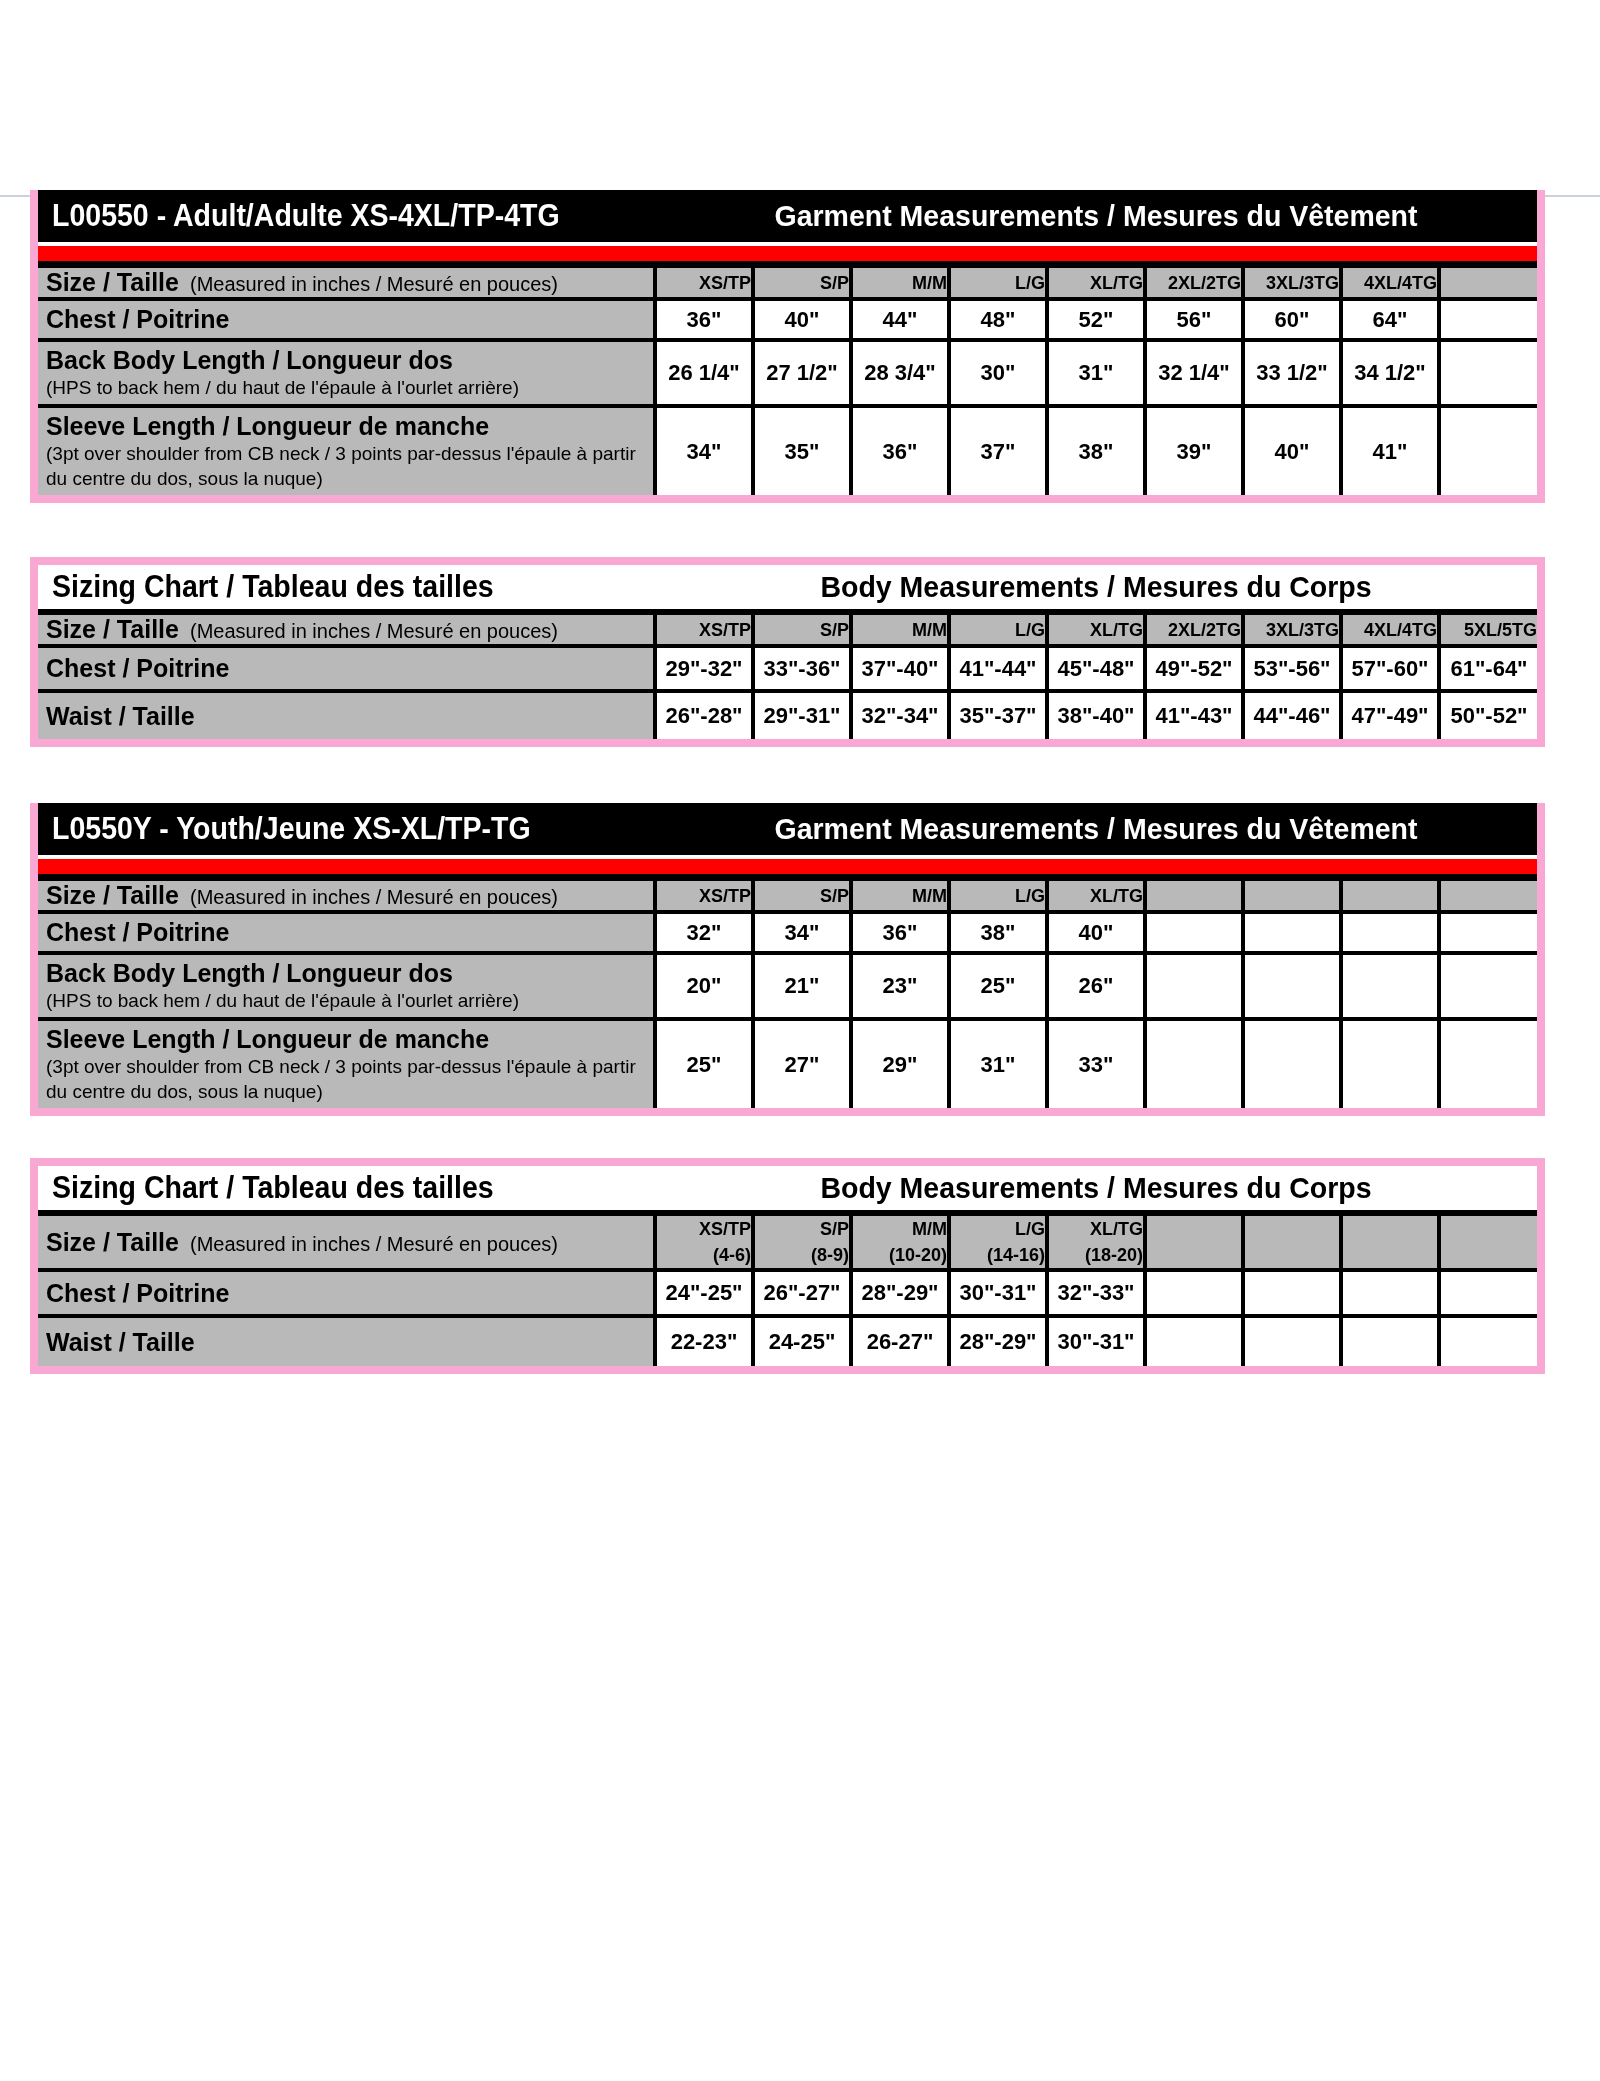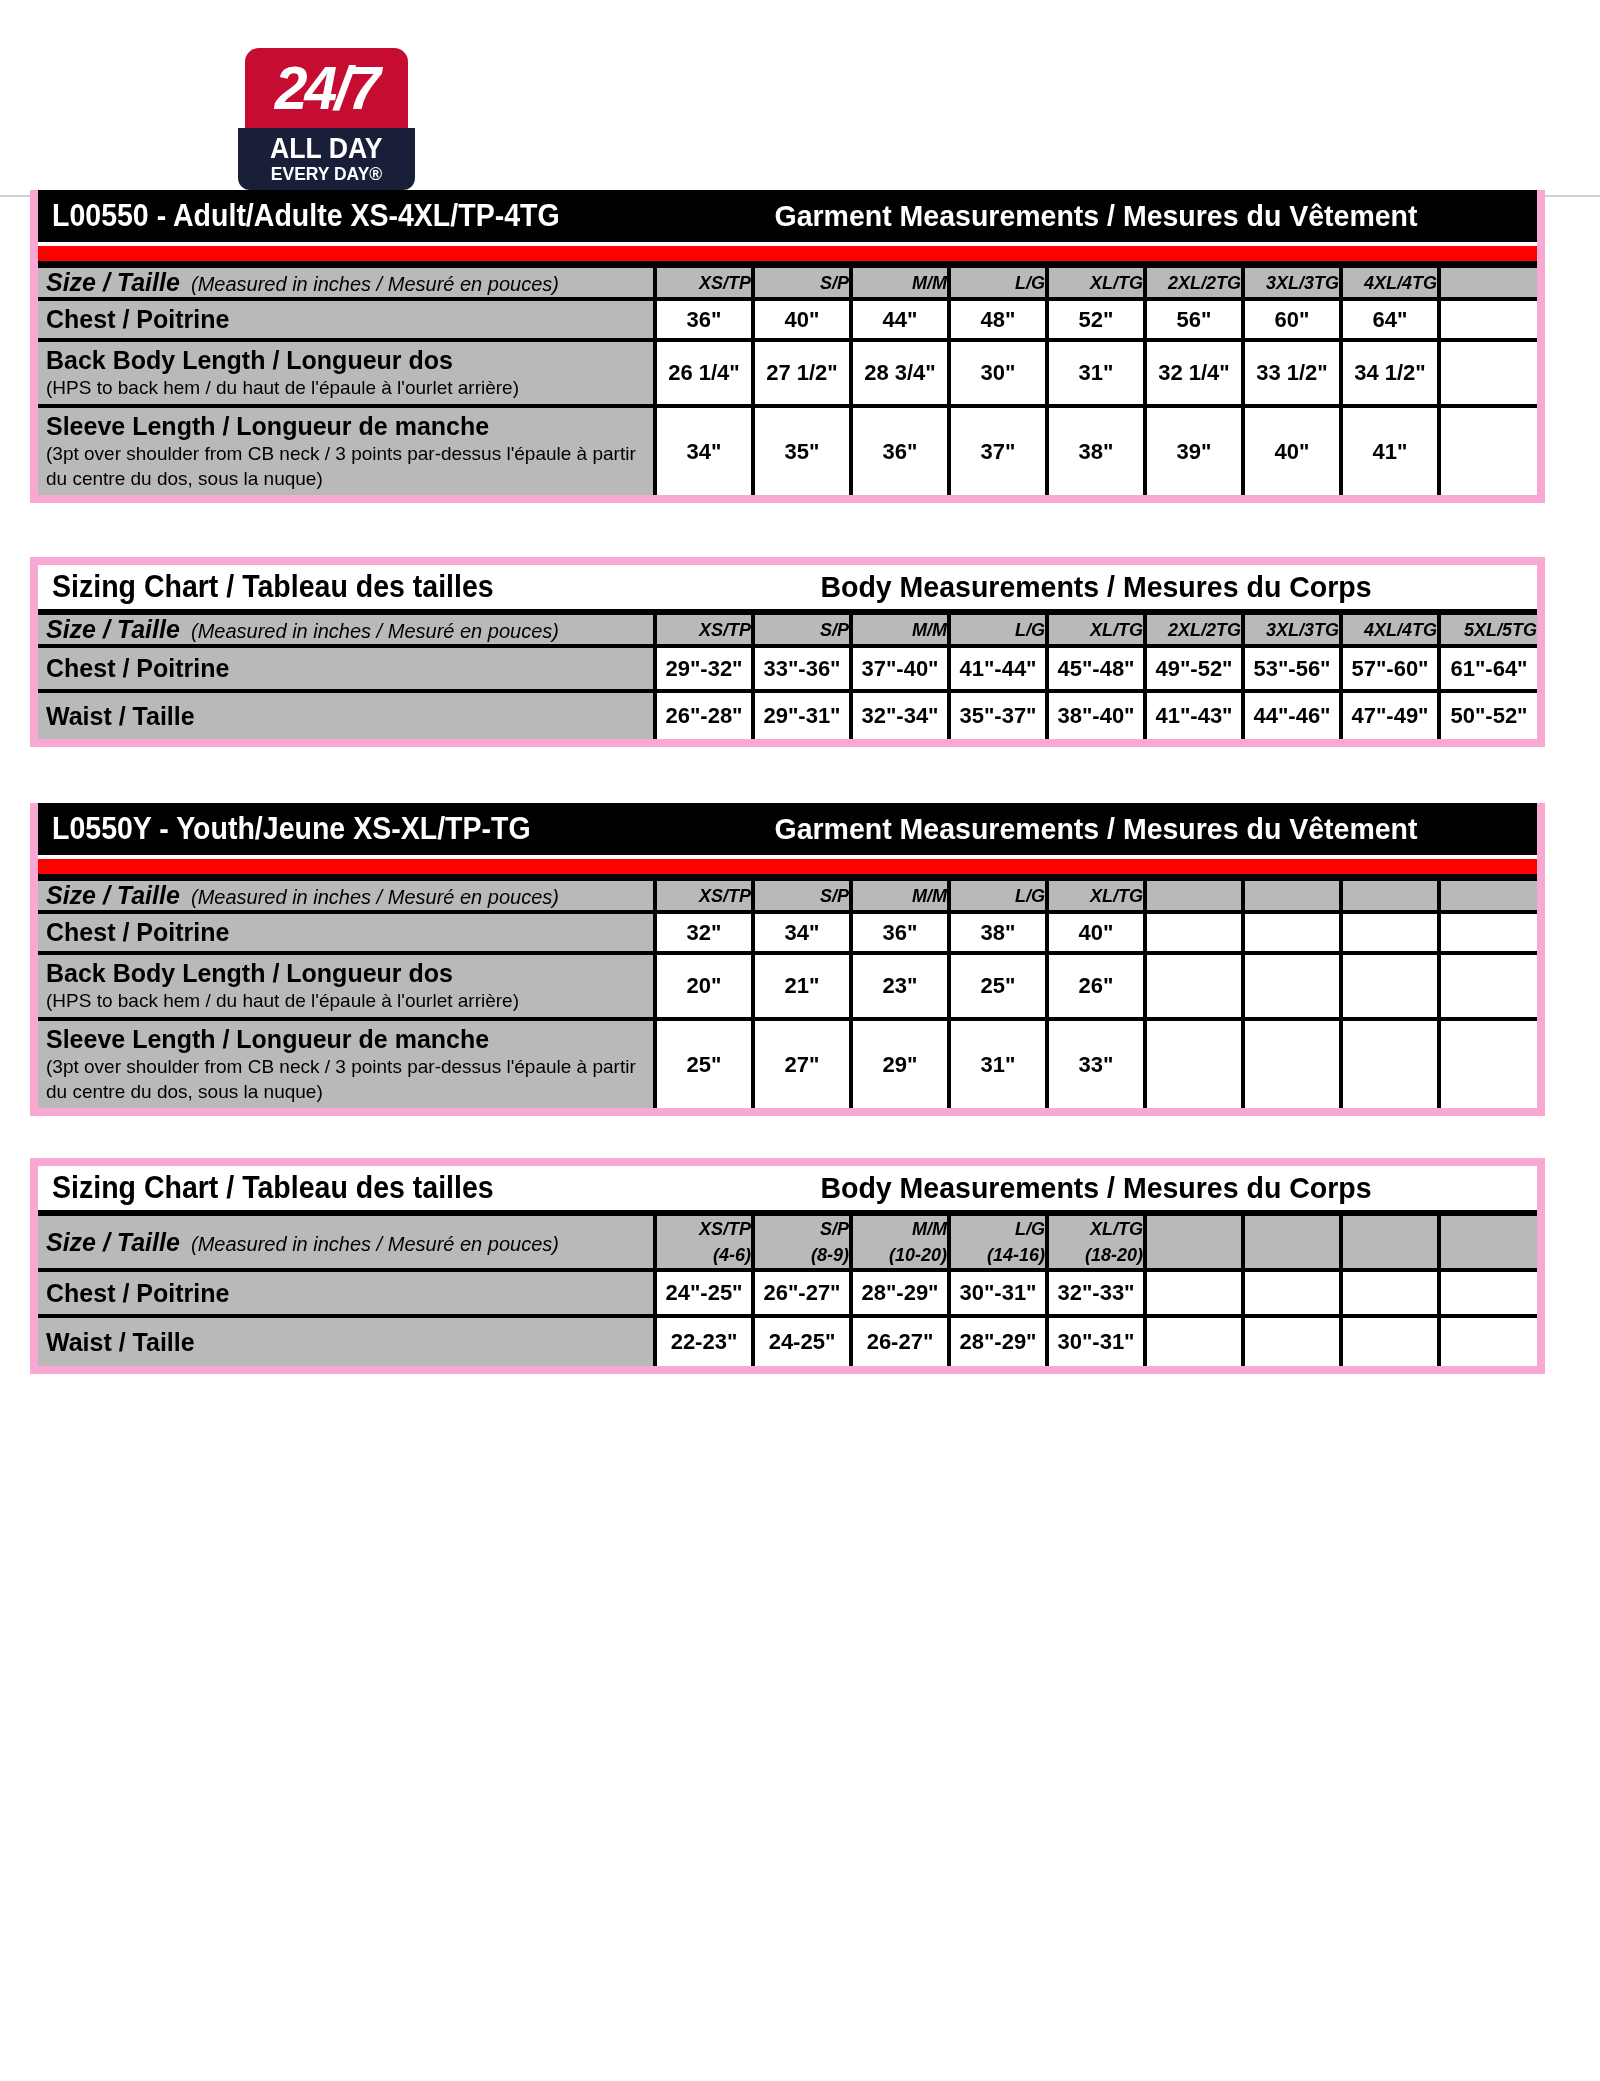--- a/index.html
+++ b/index.html
@@ -43,48 +43,39 @@
   table.grid{border-collapse:collapse;width:100%;table-layout:fixed;}
   table.grid th,table.grid td{border:4px solid #000;padding:0;box-sizing:border-box;vertical-align:middle;}
   table.grid th:first-child,table.grid td:first-child{border-left:none;}
   table.grid th:last-child,table.grid td:last-child{border-right:none;}
   table.grid thead th{border-top:none;}
   table.grid tr:last-child td,table.grid tr:last-child th{border-bottom:none;}
   .dark table.grid thead th{border-top:7px solid #000;}
   table.grid .c0{width:617px;}
   table.grid col.cd{width:98px;}
 
-  .size-header-row th{background:#b9b9b9;font-style:italic;}
+  .size-header-row th{background:#b9b9b9;}
   .size-label-cell{text-align:left;padding-left:8px !important;padding-right:4px !important;}
   .size-label-cell .lbl{font-weight:bold;font-size:25px;}
   .size-label-cell .note{font-weight:normal;font-size:20px;}
   .size-col-cell{text-align:right;font-weight:bold;font-size:18px;line-height:26px;}
   .row-label-cell{background:#b9b9b9;text-align:left;padding:4px 10px 4px 8px !important;}
   .row-label-cell .lbl{font-weight:bold;font-size:25px;line-height:29px;display:block;}
   .row-label-cell .note{font-weight:normal;font-size:19px;line-height:25px;display:block;}
   .val-cell{background:#fff;text-align:center;font-weight:bold;font-size:22px;} #g0 .r0{height:36px;} #g0 .r1{height:62px;} #g0 .r2{height:86px;} #g1 .r0{height:45px;} #g1 .r1{height:48px;} #g2 .r0{height:36px;} #g2 .r1{height:62px;} #g2 .r2{height:88px;} #g3 .r0{height:46px;} #g3 .r1{height:50px;}
 
   #t0{top:190px;} #t1{top:557px;} #t2{top:803px;} #t3{top:1158px;}
 </style>
 </head>
 <body>
 
 <div class="page">
 
   <div class="hairline"></div>
 
-  <div class="logo">
-    <div class="logo-red">
-      <span>24/7</span>
-    </div>
-    <div class="logo-navy">
-      <span class="logo-allday">ALL DAY</span>
-      <span class="logo-everyday">EVERY DAY®</span>
-    </div>
-  </div>
 
 
   <section class="tbl dark" id="t0">
     <div class="band-black">
       <span class="band-left">L00550 - Adult/Adulte XS-4XL/TP-4TG</span>
       <span class="band-right">Garment Measurements / Mesures du Vêtement</span>
     </div>
     <div class="gap-white"></div>
     <div class="red-stripe"></div>
     <table class="grid" id="g0">

